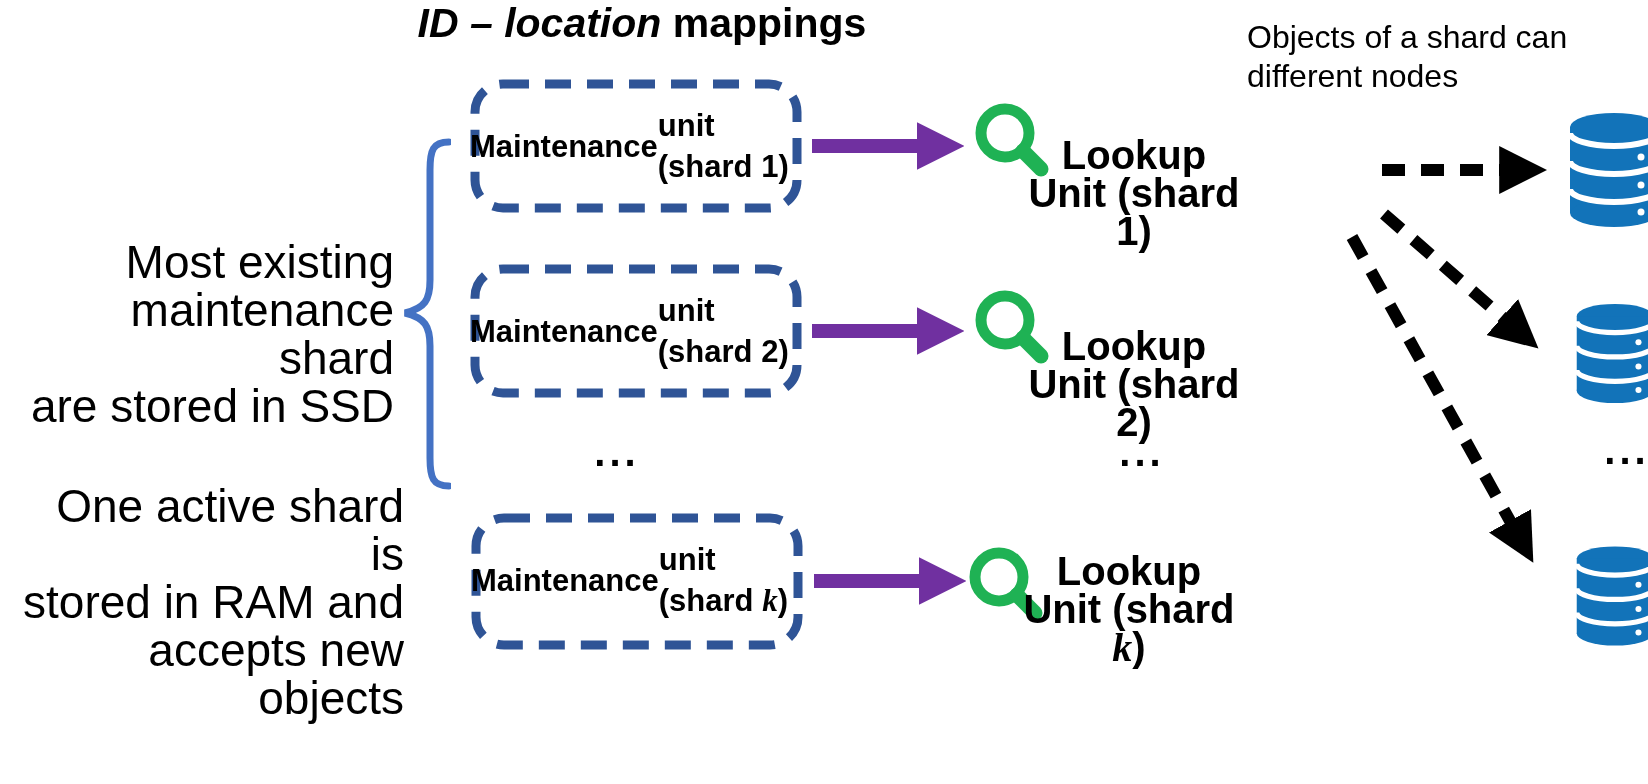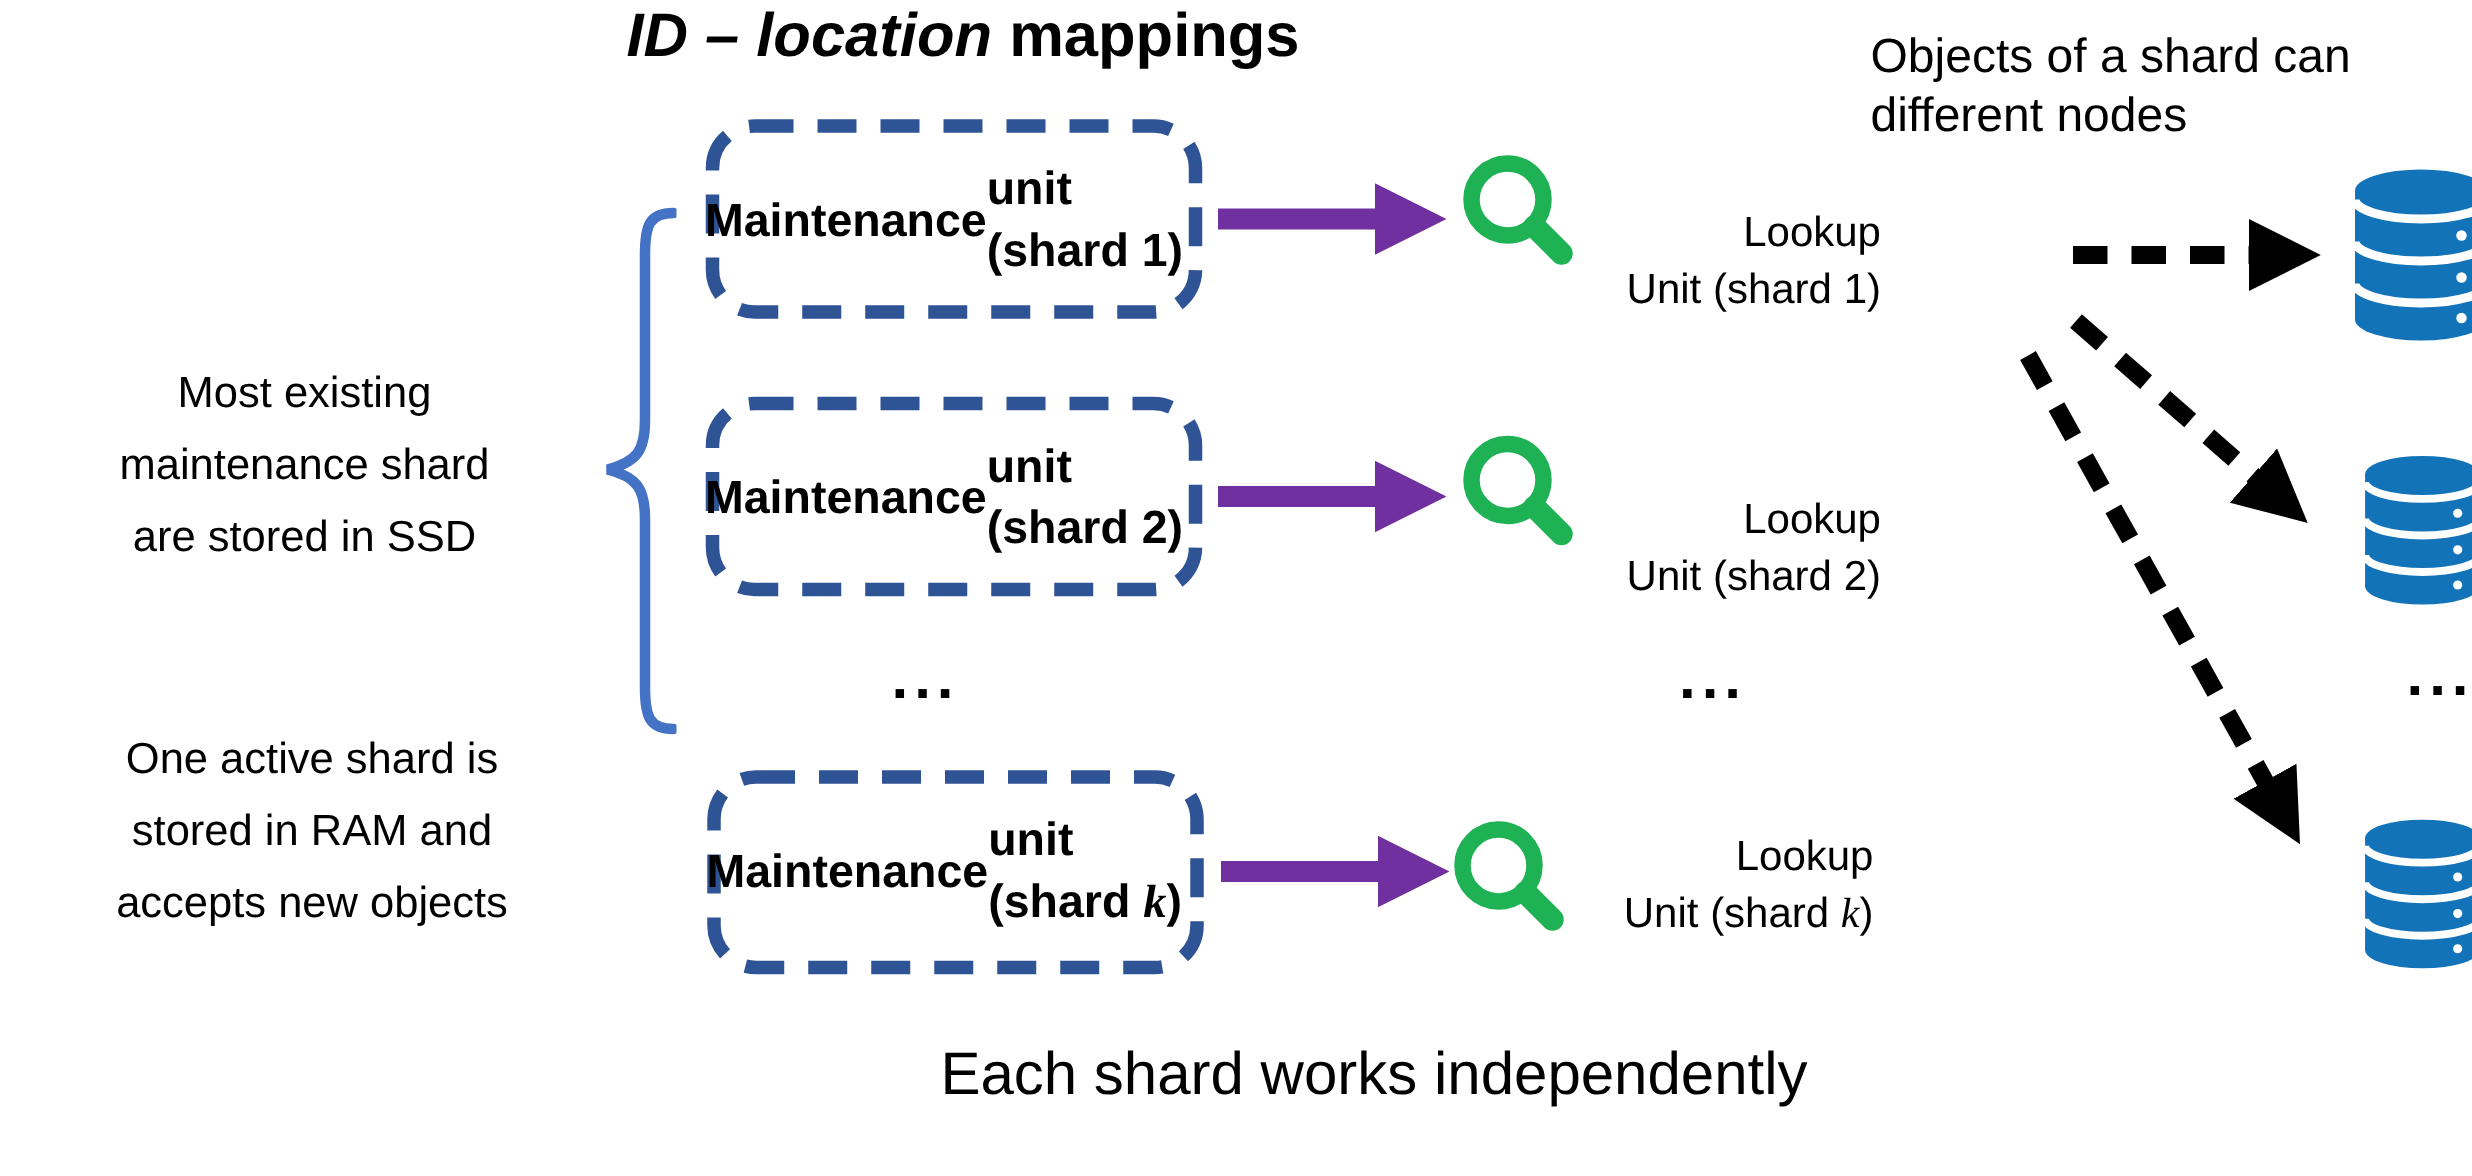--- a/index.html
+++ b/index.html
@@ -3,30 +3,30 @@
 <meta charset="utf-8">
 <style>
   html,body{margin:0;padding:0;background:#fff;}
   #canvas{
     position:relative;width:1648px;height:784px;background:#ffffff;overflow:hidden;
     font-family:"Liberation Sans",sans-serif;color:#000;margin-left:12px;
   }
   .abs{position:absolute;}
   .title{left:320px;top:0px;width:620px;text-align:center;font-size:41px;font-weight:bold;}
   .title .it{font-style:italic;}
-  .note{text-align:center;font-size:29px;line-height:48px;}
+  .note{text-align:right;font-size:46px;line-height:48px;}
   .note-ssd{left:0px;top:238px;width:382px;}
   .note-ram{left:0px;top:482px;width:392px;}
   .ul{text-underline-offset:4px;}
   .ubox{width:332px;height:134px;}
   .ubox svg{position:absolute;left:0;top:0;}
   .ubox .txt{position:absolute;left:0;top:0;right:0;bottom:0;display:flex;flex-direction:row;
     align-items:center;justify-content:center;font-weight:bold;font-size:31px;line-height:41px;}
   .math{font-family:"Liberation Serif",serif;font-style:italic;}
-  .lookup{width:240px;text-align:right;font-weight:normal;font-size:28px;line-height:38px;}
+  .lookup{width:240px;text-align:center;font-weight:bold;font-size:40px;line-height:38px;}
   .ellip{font-weight:800;font-size:40px;letter-spacing:4px;text-align:center;}
   .rnote{left:1235px;top:18px;width:410px;font-size:32px;line-height:39px;}
   .caption{left:424px;top:694px;width:960px;text-align:center;font-size:40px;}
   svg{display:block;}
   .nopointer{pointer-events:none;}
 </style>
 </head>
 <body>
 
 <div id="canvas">
@@ -164,15 +164,14 @@
     <path d="M2,22 A44,13 0 0,0 90,22" fill="none" stroke="#fff" stroke-width="6"></path>
     <path d="M2,50 A44,13 0 0,0 90,50" fill="none" stroke="#fff" stroke-width="6"></path>
     <path d="M2,78 A44,13 0 0,0 90,78" fill="none" stroke="#fff" stroke-width="6"></path>
     <circle cx="73" cy="46" r="3.5" fill="#fff"></circle>
     <circle cx="73" cy="74" r="3.5" fill="#fff"></circle>
     <circle cx="73" cy="101" r="3.5" fill="#fff"></circle>
   </svg>
 
   <div class="abs ellip" style="left:1570px;top:428px;width:90px;">...</div>
 
-  <div class="abs caption">Each shard works independently</div>
 
 </div>
 
 </body></html>

